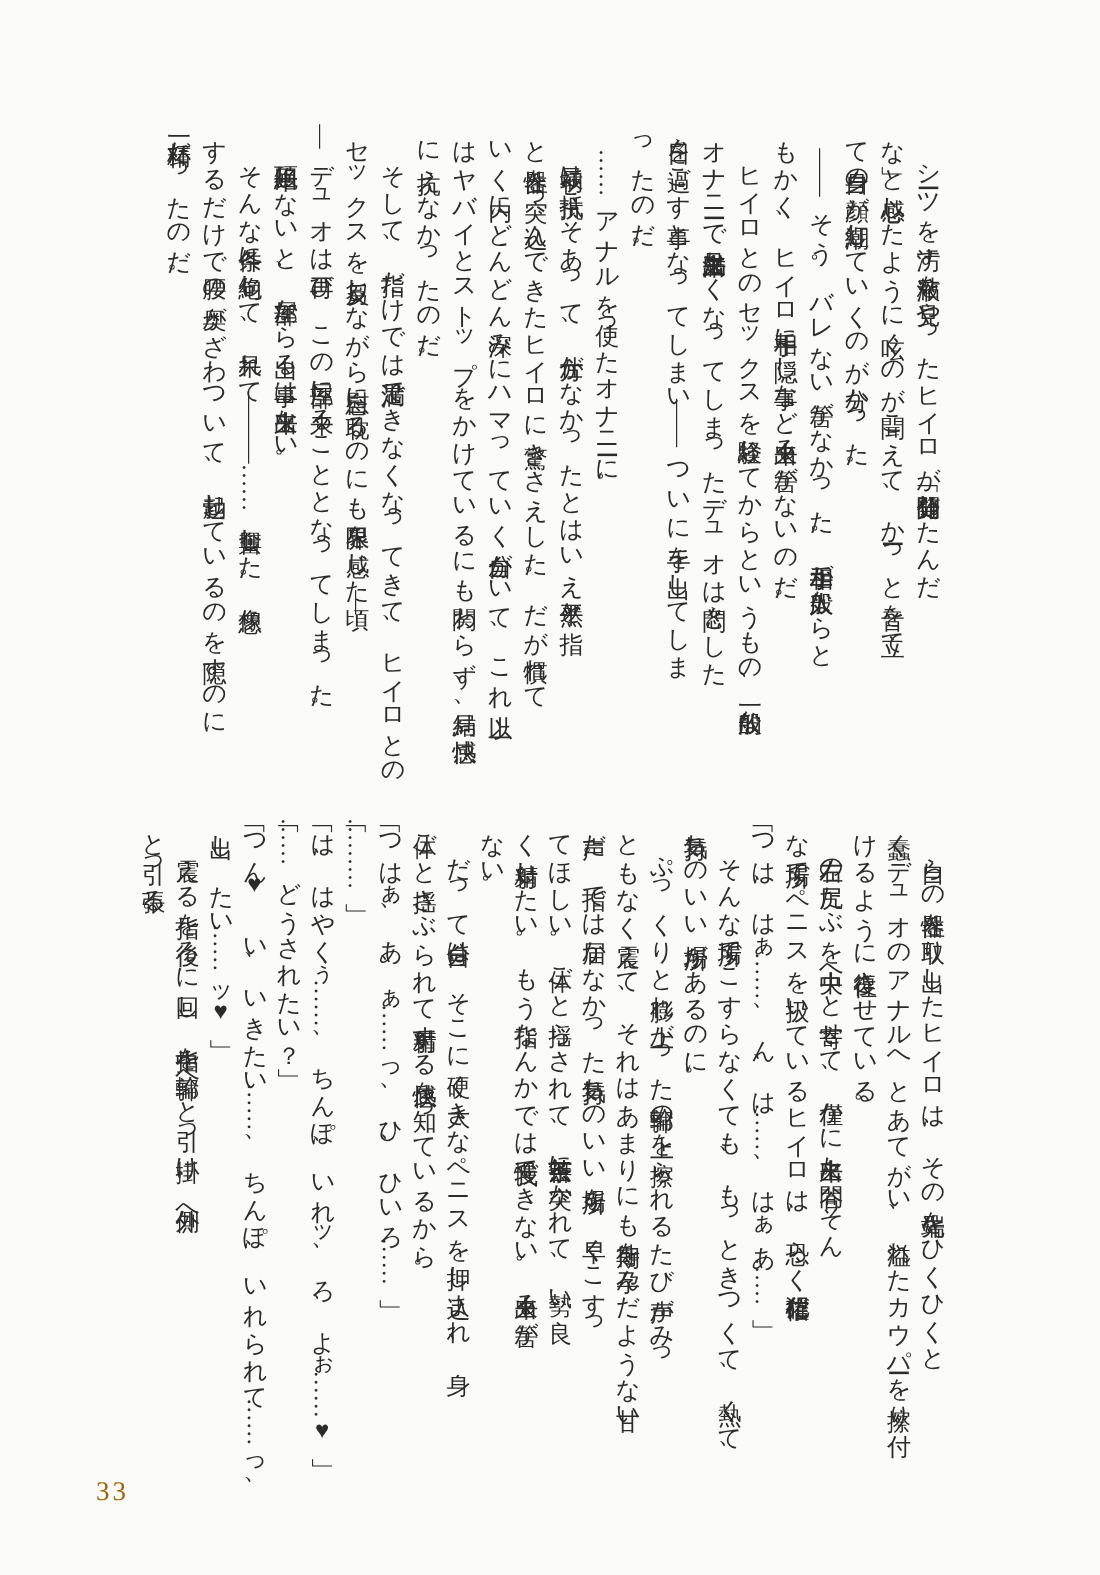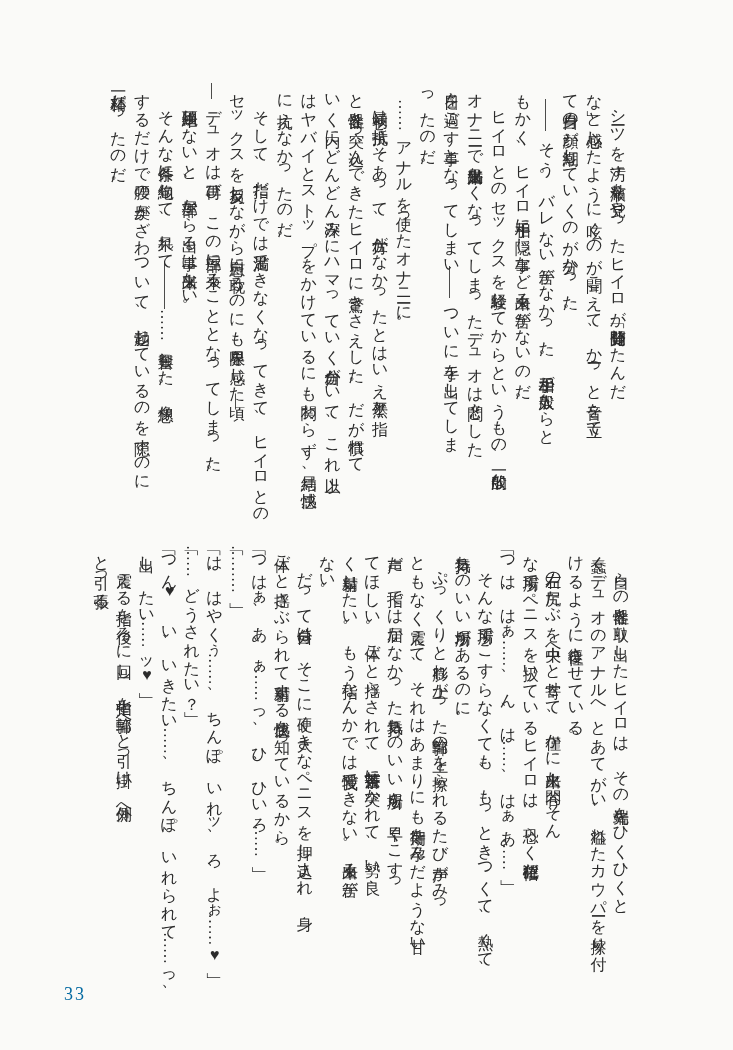--- a/index.html
+++ b/index.html
@@ -40,21 +40,21 @@
     right: 101px;
     height: 436px;
     line-height: 22.6px;
   }
   .pagenum {
     position: absolute;
     left: 64px;
     top: 984px;
     font-size: 18px;
     letter-spacing: 2px;
-    color: #0369a1;
+    color: #a16207;
   }
 </style>
 </head>
 <body>
 
 <div class="page">
   <div class="vtext block-top">
       <div class="tcol">　シーツを汚す粘液を見やったヒイロが「随分開発したんだ</div>
       <div class="tcol">な」と感心したように呟くのが聞こえて、かーっと音を立て</div>
       <div class="tcol">て自身の顔が紅潮していくのが分かった。</div>

